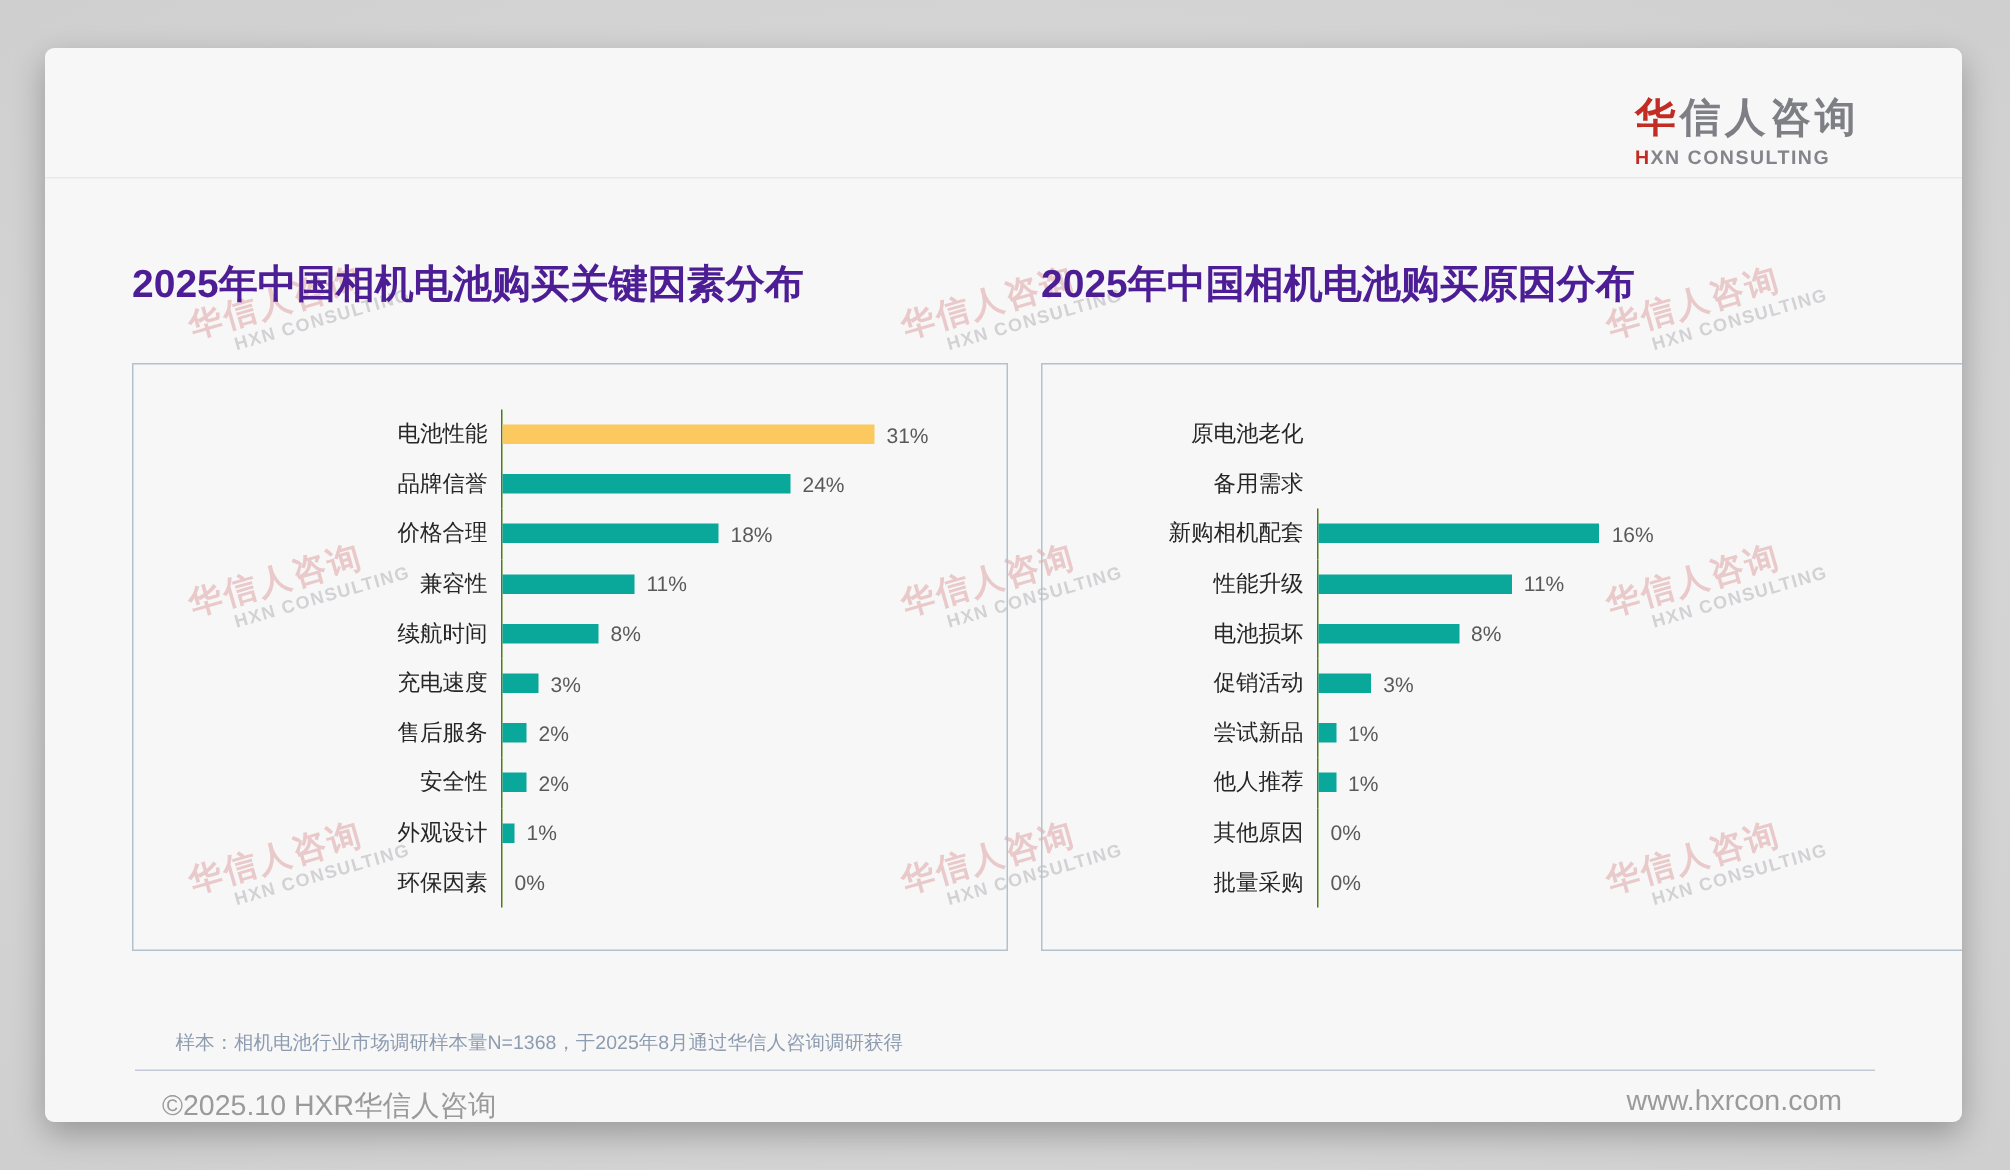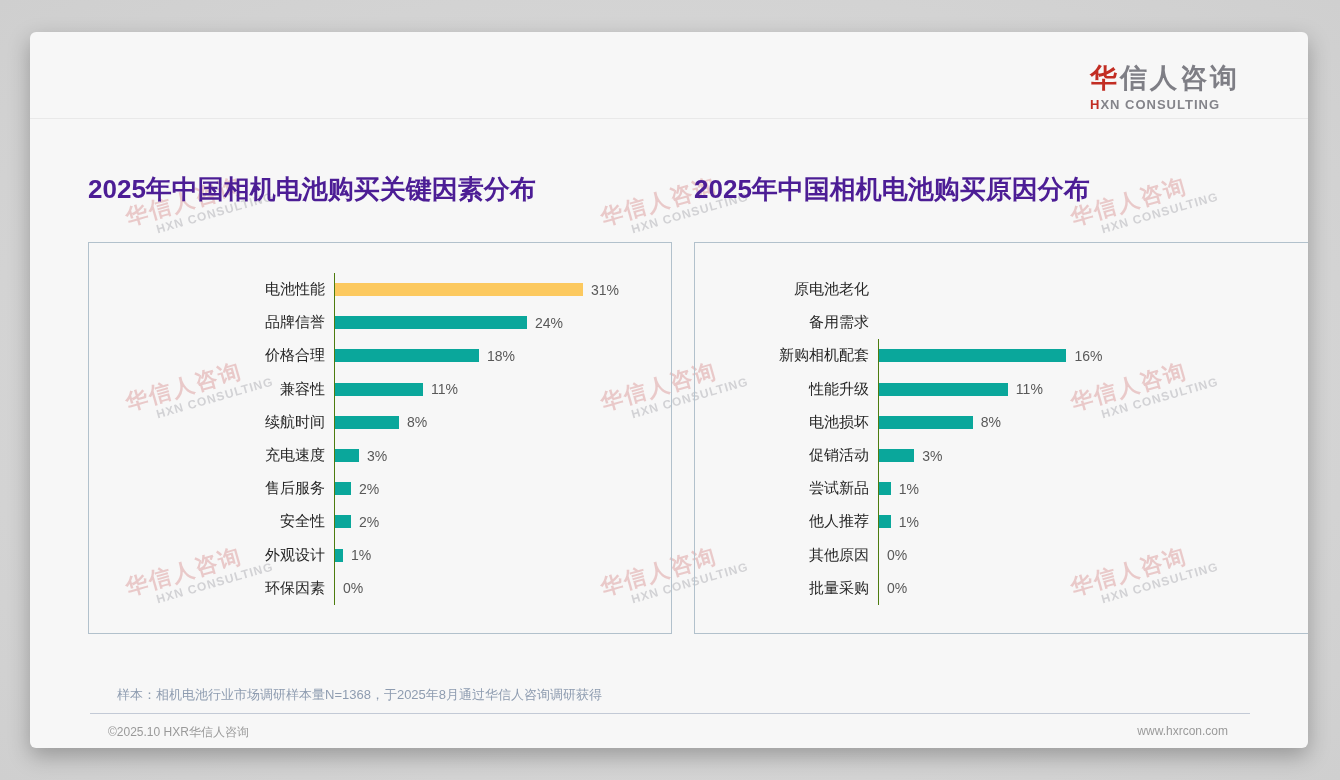--- a/index.html
+++ b/index.html
@@ -47,21 +47,21 @@
   .chart-col.left  .row-label { width:245px; }
   .chart-col.right .row-label { width:183px; }
   .bar-area { flex:1 1 auto; align-self:stretch; border-left:1px solid #4d7c0f; display:flex; align-items:center; }
   .bar { height:13px; background:#0aa79b; flex:0 0 auto; }
   .bar.gold { background:#fcc95f; }
   .pct { font-size:14px; color:#595959; margin-left:8px; white-space:nowrap; }
   
   .sample-note { position:absolute; left:87px; top:654px; font-size:13px; color:#8e9cb0; }
   .footer-divider { position:absolute; left:60px; top:681px; width:1160px; border-top:1px solid #c3cad6; }
   .footer { position:absolute; left:78px; top:692px; width:1120px; display:flex; justify-content:space-between; }
-  .footer-left, .footer-right { font-size:12px; color:#9a9a9a; }
+  .footer-left, .footer-right { font-size:19px; color:#9a9a9a; }
 </style>
 </head>
 <body>
 
 <div class="card">
   <div class="wm-layer">
       <div class="wm" style="left: 95px; top: 151px;">
         <span class="wm1">华信人咨询</span>
         <span class="wm2">HXN CONSULTING</span>
       </div>

